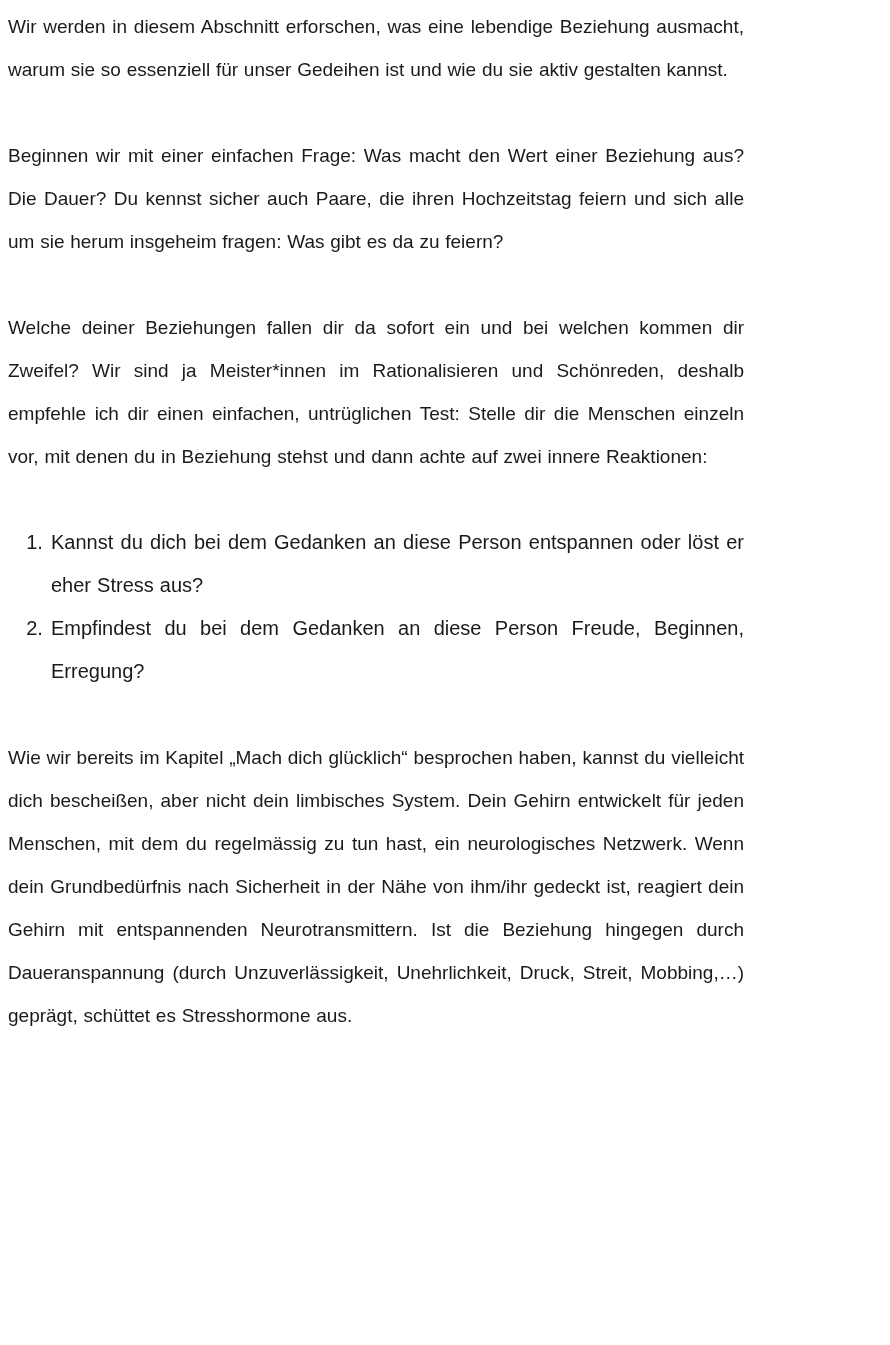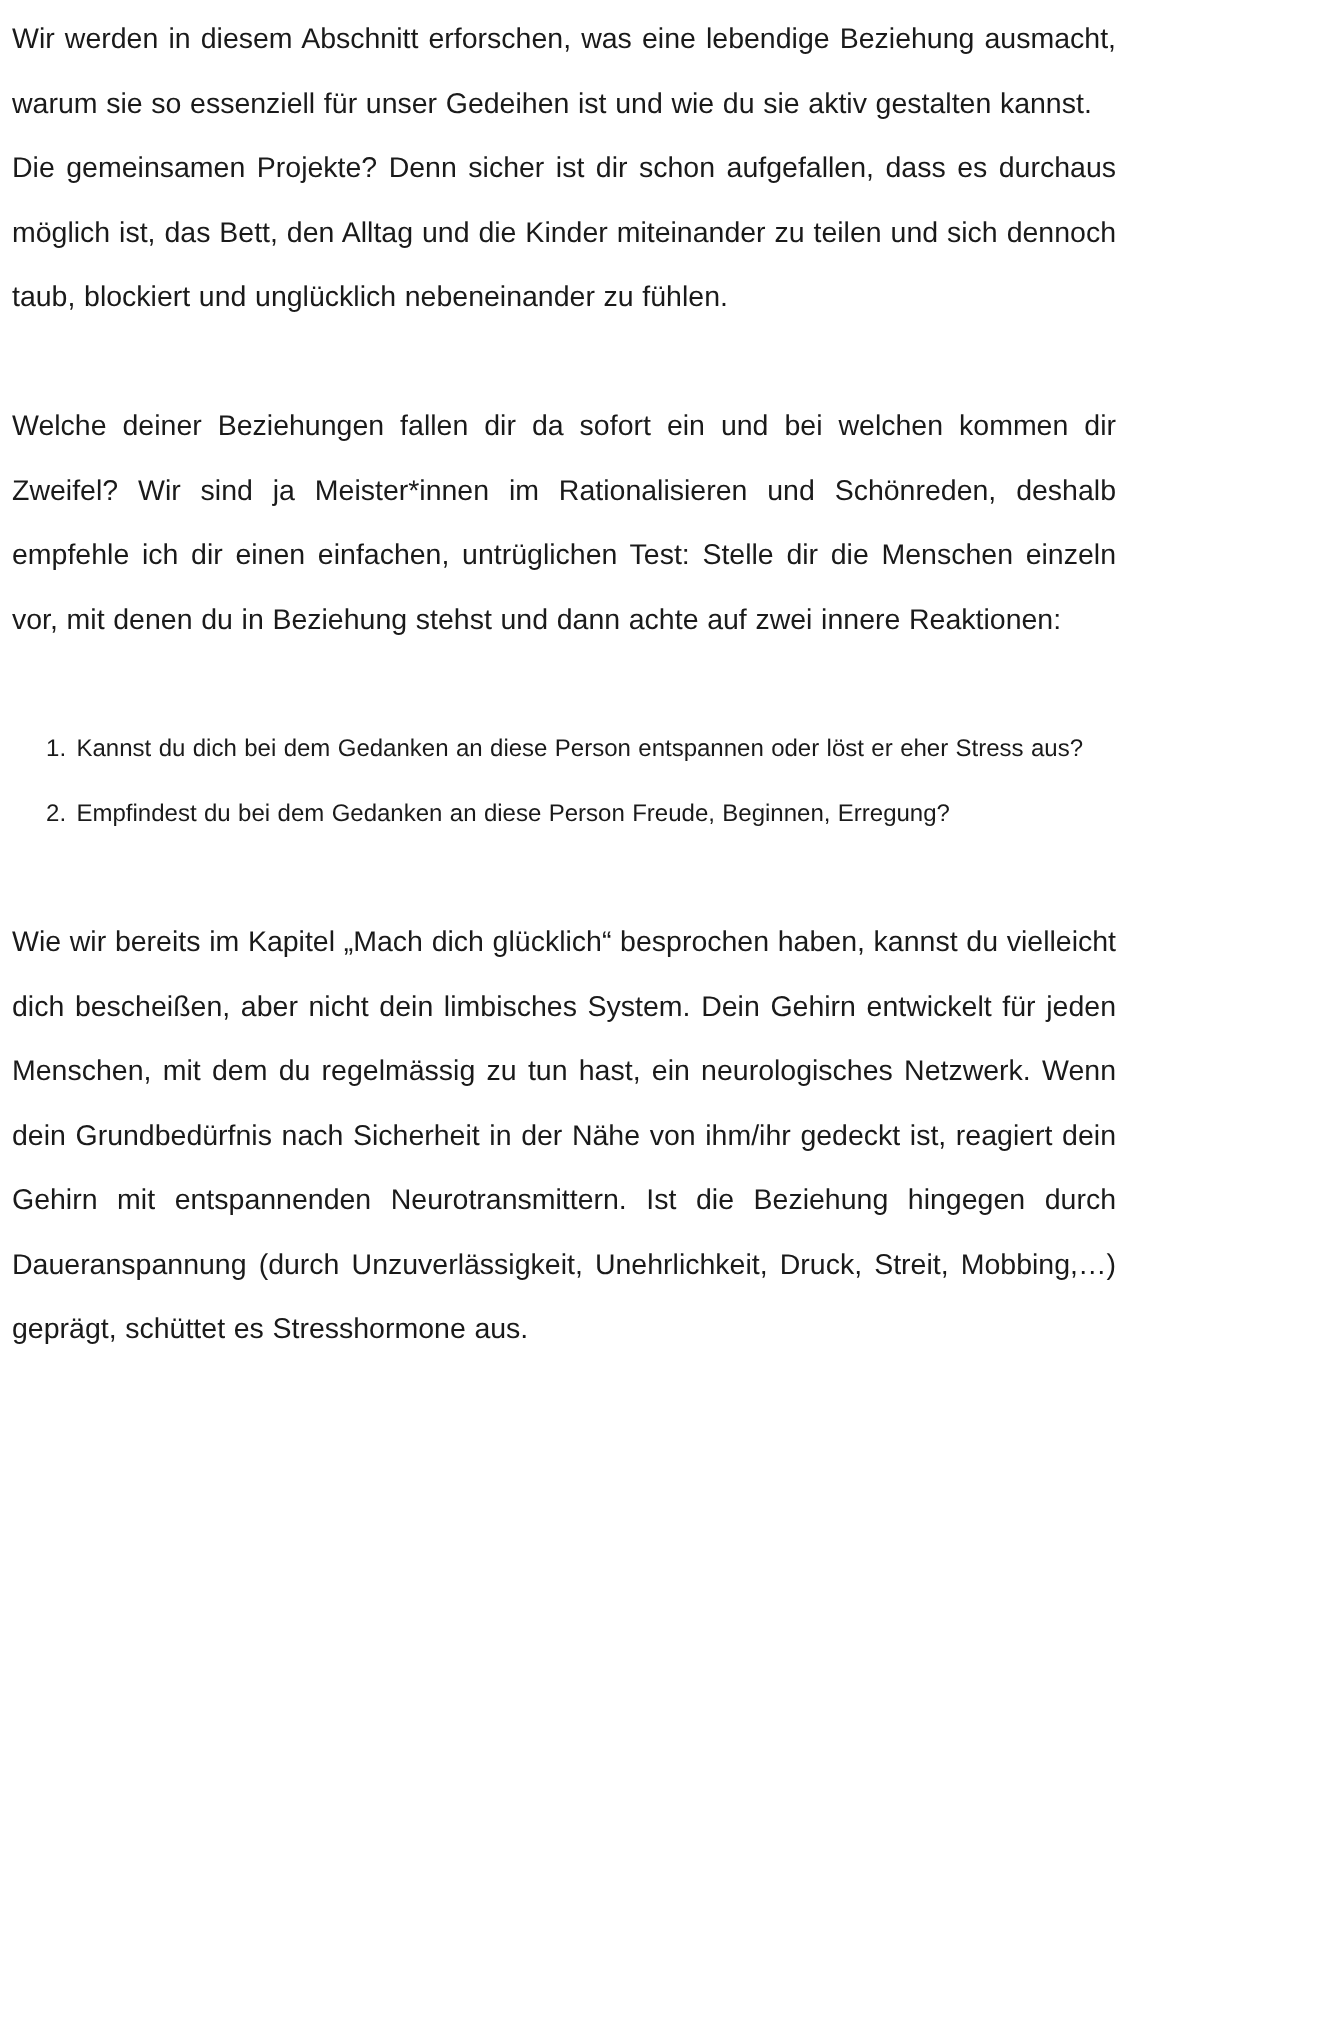--- a/index.html
+++ b/index.html
@@ -33,35 +33,35 @@
     font-weight: 700;
     text-align: left;
   }
   ol.numbered-list {
     margin: 43px 0 0 0;
     padding: 0 0 0 41px;
   }
   ol.numbered-list li {
     margin: 0;
     padding-left: 2px;
-    font-size: 16px;
+    font-size: 20px;
     line-height: 43px;
     text-align: justify;
     word-spacing: 0.5px;
   }
 </style>
 </head>
 <body>
 
 <div class="page">
 
   <p class="para">Wir werden in diesem Abschnitt erforschen, was eine lebendige Beziehung ausmacht, warum sie so essenziell für unser Gedeihen ist und wie du sie aktiv gestalten kannst.</p>
 
+  <p class="para gap-before">Beginnen wir mit einer einfachen Frage: Was macht den Wert einer Beziehung aus? Die Dauer? Du kennst sicher auch Paare, die ihren Hochzeitstag feiern und sich alle um sie herum insgeheim fragen: Was gibt es da zu feiern?</p>
 
-  <p class="para">Die gemeinsamen Projekte? Denn sicher ist dir schon aufgefallen, dass es durchaus möglich ist, das Bett, den Alltag und die Kinder miteinander zu teilen und sich dennoch taub, blockiert und unglücklich nebeneinander zu fühlen.</p>
 
 
 
   <p class="para gap-before">Welche deiner Beziehungen fallen dir da sofort ein und bei welchen kommen dir Zweifel? Wir sind ja Meister*innen im Rationalisieren und Schönreden, deshalb empfehle ich dir einen einfachen, untrüglichen Test: Stelle dir die Menschen einzeln vor, mit denen du in Beziehung stehst und dann achte auf zwei innere Reaktionen:</p>
 
   <ol class="numbered-list">
     <li>Kannst du dich bei dem Gedanken an diese Person entspannen oder löst er eher Stress aus?</li>
     <li>Empfindest du bei dem Gedanken an diese Person Freude, Beginnen, Erregung?</li>
   </ol>
 

